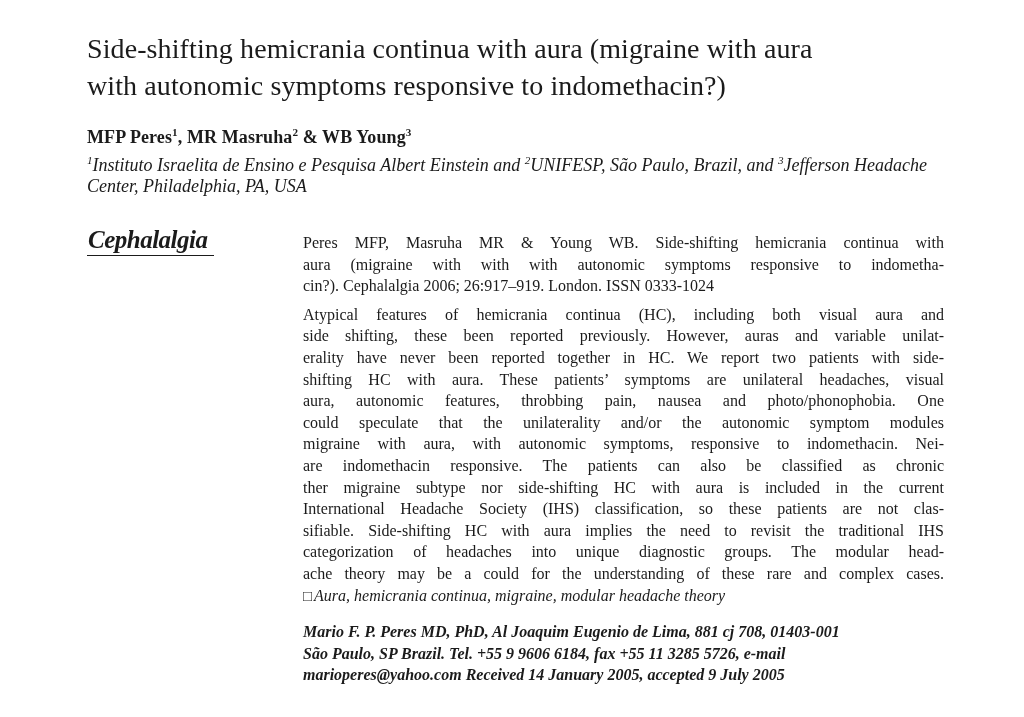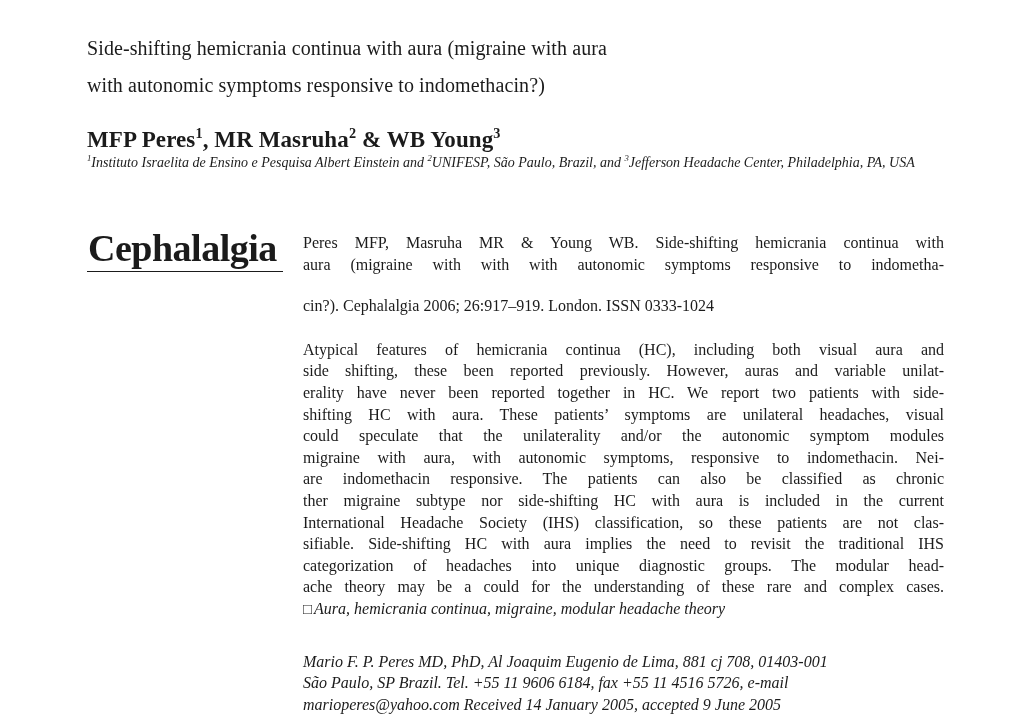--- a/index.html
+++ b/index.html
@@ -8,57 +8,57 @@
     background: #ffffff;
     font-family: "Liberation Serif", "DejaVu Serif", serif;
     color: #1b1b1b;
     overflow: hidden;
   }
   .page { position: absolute; inset: 0; background: #ffffff; }
 
   
   .title {
     position: absolute; left: 87px; top: 30px; width: 880px;
-    margin: 0; font-size: 20px; line-height: 37px; font-weight: 400;
+    margin: 0; font-size: 28px; line-height: 37px; font-weight: 400;
     letter-spacing: 0.1px;
   }
   .authors {
     position: absolute; left: 87px; top: 127px;
-    font-size: 23px; font-weight: 700; letter-spacing: 0.1px;
+    font-size: 18px; font-weight: 700; letter-spacing: 0.1px;
   }
   sup.sp { font-size: 0.62em; line-height: 0; vertical-align: super; }
   .affil {
     position: absolute; left: 87px; top: 155px; width: 880px;
-    font-size: 14px; font-style: italic;
+    font-size: 18px; font-style: italic;
   }
 
   
   .logo { position: absolute; left: 87px; top: 226px; }
   .logo-text {
     display: inline-block;
-    font-size: 38px; font-weight: 600;
+    font-size: 25px; font-style: italic; font-weight: 600;
     letter-spacing: -0.5px;
     padding: 0 6px 1px 1px;
     border-bottom: 1.5px solid #1b1b1b;
     text-align: right;
   }
 
   
   .right-col {
     position: absolute; left: 303px; top: 232px; width: 641px;
     font-size: 16px; line-height: 21.6px;
   }
   .para .jl { text-align: justify; text-align-last: justify; }
-  .para.last-left .jl:last-child { text-align-last: left; margin-top: 20px; }
-  .abstract { margin-top: 22px; }
+  .para.last-left .jl:last-child { text-align-last: left; }
+  .abstract { margin-top: 7px; }
 
   .keywords { font-style: italic; }
   .kw-marker { font-style: normal; margin-right: 2px; font-size: 15px; }
 
-  .corr { margin-top: 30px; font-style: italic; }
+  .corr { margin-top: 14px; font-style: italic; font-weight: bold; }
 </style>
 </head>
 <body>
 
 <div class="page">
 
   <h1 class="title">
       <div class="title-line">Side-shifting hemicrania continua with aura (migraine with aura</div>
       <div class="title-line">with autonomic symptoms responsive to indomethacin?)</div>
     </h1>
@@ -77,34 +77,35 @@
         <div class="jl">Peres MFP, Masruha MR &amp; Young WB. Side-shifting hemicrania continua with</div>
         <div class="jl">aura (migraine with with with autonomic symptoms responsive to indometha-</div>
         <div class="jl">cin?). Cephalalgia 2006; 26:917–919. London. ISSN 0333-1024</div>
       </div>
 
     <div class="para abstract">
         <div class="jl">Atypical features of hemicrania continua (HC), including both visual aura and</div>
         <div class="jl">side shifting, these been reported previously. However, auras and variable unilat-</div>
         <div class="jl">erality have never been reported together in HC. We report two patients with side-</div>
         <div class="jl">shifting HC with aura. These patients’ symptoms are unilateral headaches, visual</div>
+        <div class="jl">aura, autonomic features, throbbing pain, nausea and photo/phonophobia. One</div>
         <div class="jl">could speculate that the unilaterality and/or the autonomic symptom modules</div>
         <div class="jl">migraine with aura, with autonomic symptoms, responsive to indomethacin. Nei-</div>
         <div class="jl">are indomethacin responsive. The patients can also be classified as chronic</div>
         <div class="jl">ther migraine subtype nor side-shifting HC with aura is included in the current</div>
         <div class="jl">International Headache Society (IHS) classification, so these patients are not clas-</div>
         <div class="jl">sifiable. Side-shifting HC with aura implies the need to revisit the traditional IHS</div>
         <div class="jl">categorization of headaches into unique diagnostic groups. The modular head-</div>
         <div class="jl">ache theory may be a could for the understanding of these rare and complex cases.</div>
       </div>
 
     <div class="keywords">
       <span class="kw-marker">□</span><span class="kw-text">Aura, hemicrania continua, migraine, modular headache theory</span>
     </div>
 
     <div class="corr">
         <div class="corr-line">Mario F. P. Peres MD, PhD, Al Joaquim Eugenio de Lima, 881 cj 708, 01403-001</div>
-        <div class="corr-line">São Paulo, SP Brazil. Tel. +55 11 9606 6184, fax +55 11 4516 5726, e-mail</div>
-        <div class="corr-line">marioperes@yahoo.com Received 14 January 2005, accepted 9 June 2005</div>
+        <div class="corr-line">São Paulo, SP Brazil. Tel. +55 9 9606 6184, fax +55 11 3285 5726, e-mail</div>
+        <div class="corr-line">marioperes@yahoo.com Received 14 January 2005, accepted 9 July 2005</div>
       </div>
 
   </div>
 </div>
 
 </body></html>

